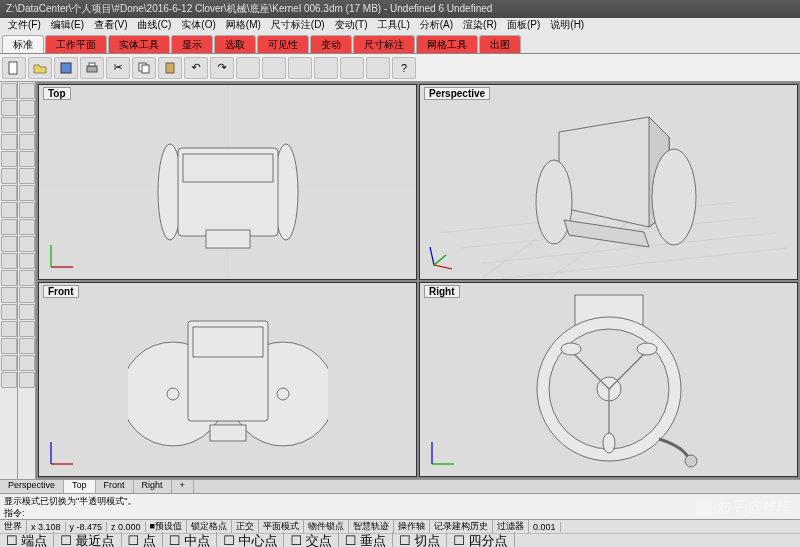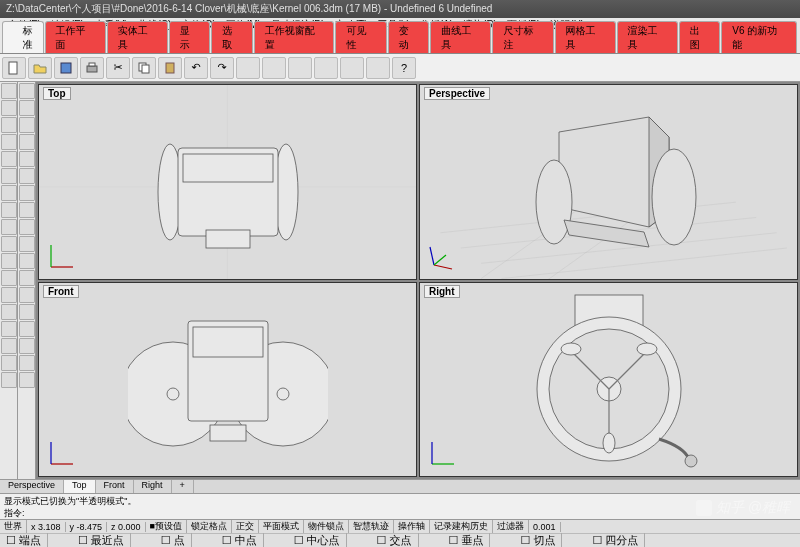--- a/index.html
+++ b/index.html
@@ -20,32 +20,32 @@
 .vp-title { position: absolute; top: 2px; left: 4px; font-size: 10px; font-weight: bold; background: rgba(255,255,255,0.6); padding: 0 4px; border: 1px solid #999; z-index: 5; }
 .axis { position: absolute; bottom: 8px; left: 8px; width: 30px; height: 30px; }
 .axis line { stroke-width: 1.2; }
 .grid { position: absolute; inset: 0; }
 .vtabs { height: 14px; background: #d8d8d8; display: flex; border-top: 1px solid #999; font-size: 9px; }
 .vtabs .vt { padding: 0 8px; border-right: 1px solid #aaa; }
 .vtabs .vt.active { background: #f4f4f4; }
 .cmdline { height: 26px; background: #f0f0f0; border-top: 1px solid #999; font-size: 9px; padding: 1px 4px; line-height: 12px; position: relative; }
 .statusbar { height: 14px; background: #e0e0e0; border-top: 1px solid #999; display: flex; font-size: 9px; align-items: center; gap: 0; }
 .statusbar .cell { padding: 0 4px; border-right: 1px solid #aaa; white-space: nowrap; }
-.statusbar2 { height: 14px; background: #e0e0e0; display: flex; font-size: 11px; align-items: center; border-top: 1px solid #bbb; gap: 24px; }
+.statusbar2 { height: 14px; background: #e0e0e0; display: flex; font-size: 13px; align-items: center; border-top: 1px solid #bbb; }
 .statusbar2 .cell { padding: 0 6px; border-right: 1px solid #aaa; white-space: nowrap; }
 .chk::before { content: "☐ "; }
 .drawing { position: absolute; top: 50%; left: 50%; transform: translate(-50%,-50%); }
 svg { display: block; }
 .watermark { position: absolute; right: 10px; bottom: 30px; font-size: 14px; color: rgba(255,255,255,0.45); font-style: italic; z-index: 50; display: flex; align-items: center; gap: 4px; }
 </style>
 </head>
 <body>
 
 <div class="titlebar">
-  <span>Z:\DataCenter\个人项目\#Done\2016-6-14 Clover\机械\底座\Kernel 006.3dm (17 MB) - Undefined 6 Undefined</span>
+  <span>Z:\DataCenter\个人项目\#Done\2016-6-12 Clover\机械\底座\Kernel 006.3dm (17 MB) - Undefined 6 Undefined</span>
 </div>
 
 <div class="menubar">
   <span>文件(F)</span>
   <span>编辑(E)</span>
   <span>查看(V)</span>
   <span>曲线(C)</span>
   <span>实体(O)</span>
   <span>网格(M)</span>
   <span>尺寸标注(D)</span>
@@ -56,29 +56,25 @@
   <span>面板(P)</span>
   <span>说明(H)</span>
 </div>
 
 <div class="tabbar">
   <div class="tab active">标准</div>
   <div class="tab">工作平面</div>
   <div class="tab">实体工具</div>
   <div class="tab">显示</div>
   <div class="tab">选取</div>
-  <div class="tab">工作视窗配置</div>
   <div class="tab">可见性</div>
   <div class="tab">变动</div>
-  <div class="tab">曲线工具</div>
   <div class="tab">尺寸标注</div>
   <div class="tab">网格工具</div>
-  <div class="tab">渲染工具</div>
   <div class="tab">出图</div>
-  <div class="tab">V6 的新功能</div>
 </div>
 
 <div class="ribbon">
   <div class="rb">
       <svg width="14" height="14">
         <rect x="2" y="1" width="8" height="12" fill="#fff" stroke="#555"></rect>
       </svg>
     </div>
   <div class="rb">
       <svg width="14" height="14">

